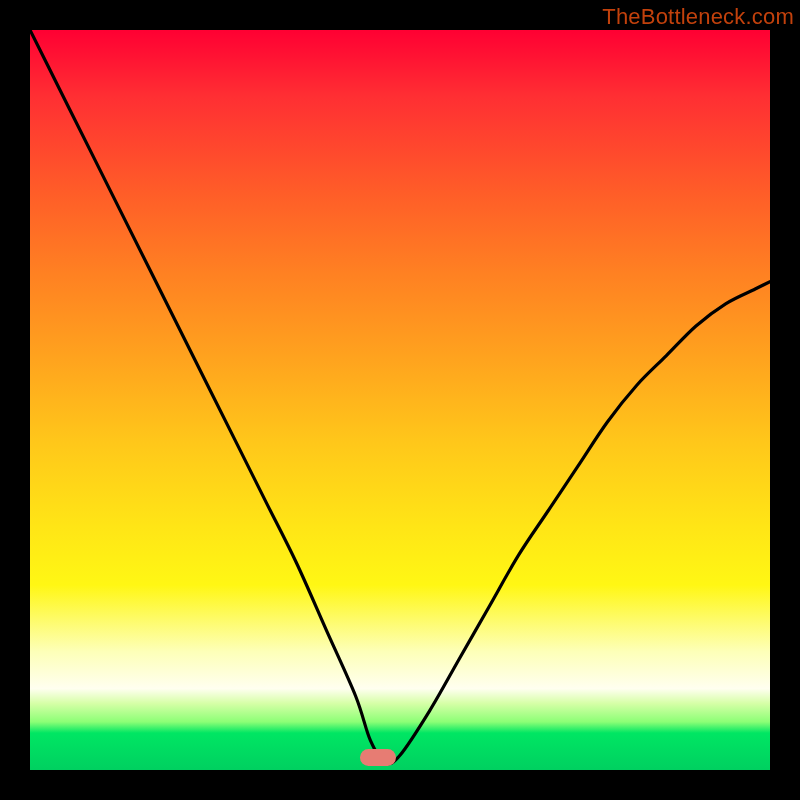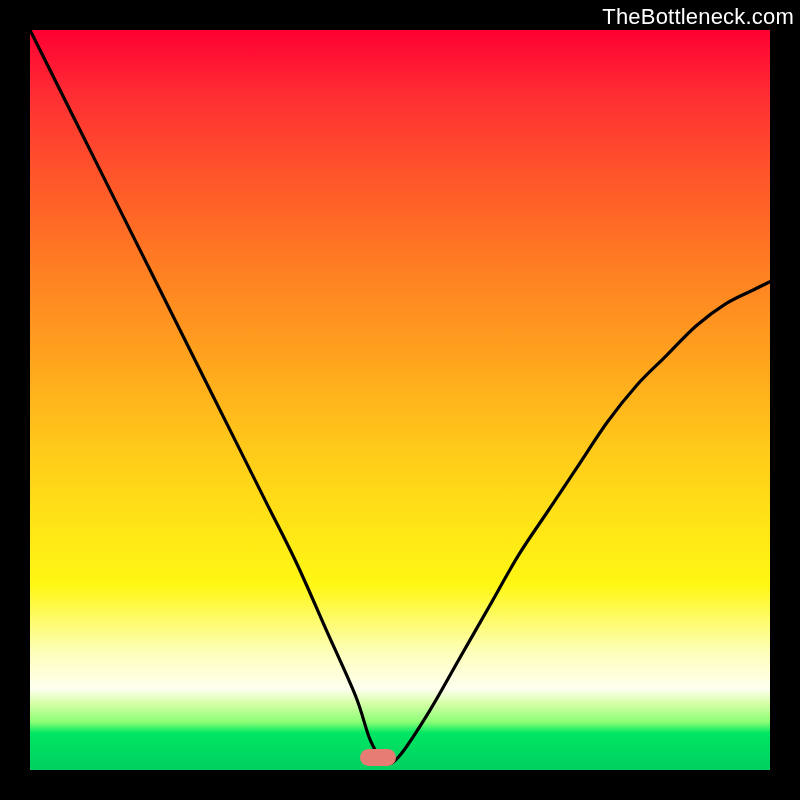--- a/index.html
+++ b/index.html
@@ -52,21 +52,21 @@
     position: absolute;
     width: 36px;
     height: 17px;
     background: #e77c73;
     border-radius: 9px;
   }
   .watermark {
     position: absolute;
     top: 4px;
     right: 6px;
-    color: #ffffff;
+    color: #c2410c;
     font-size: 22px;
     letter-spacing: 0.2px;
     user-select: none;
   }
 </style>
 </head>
 <body>
 
 <div class="stage">
 

